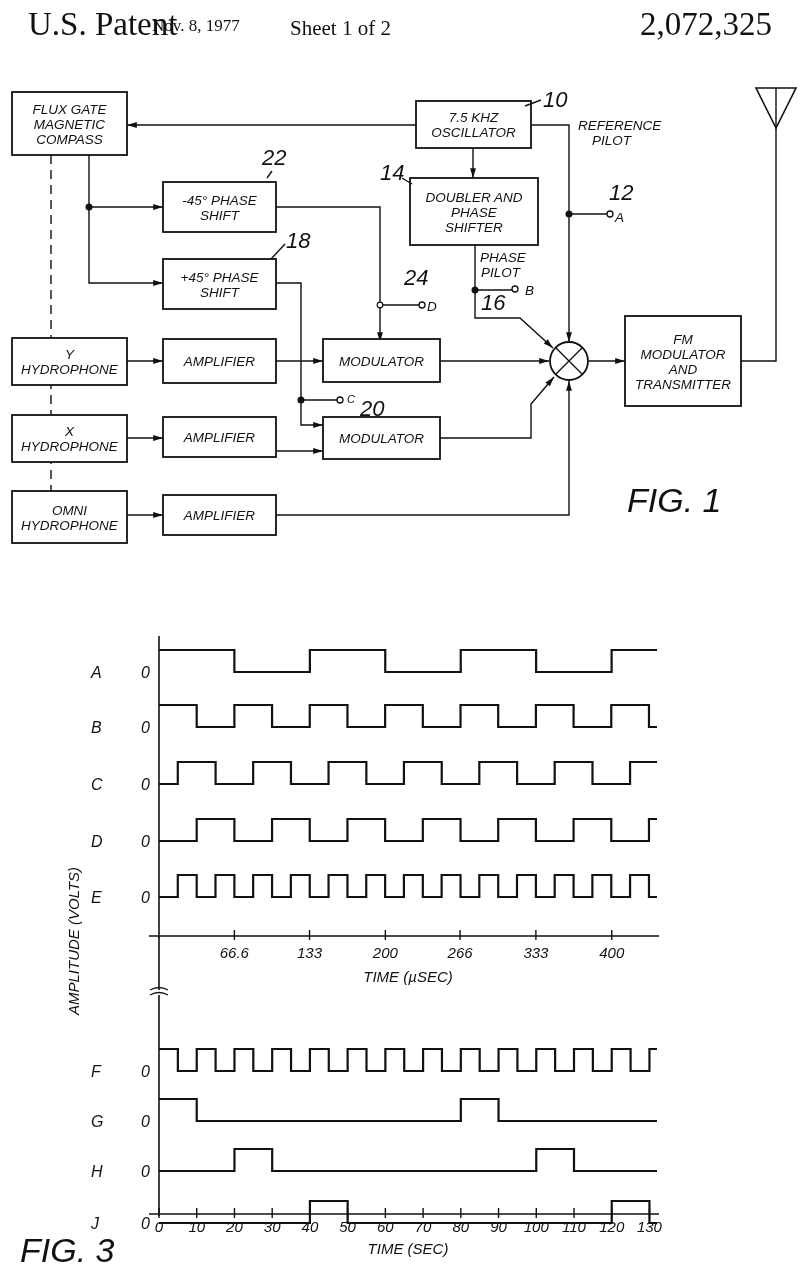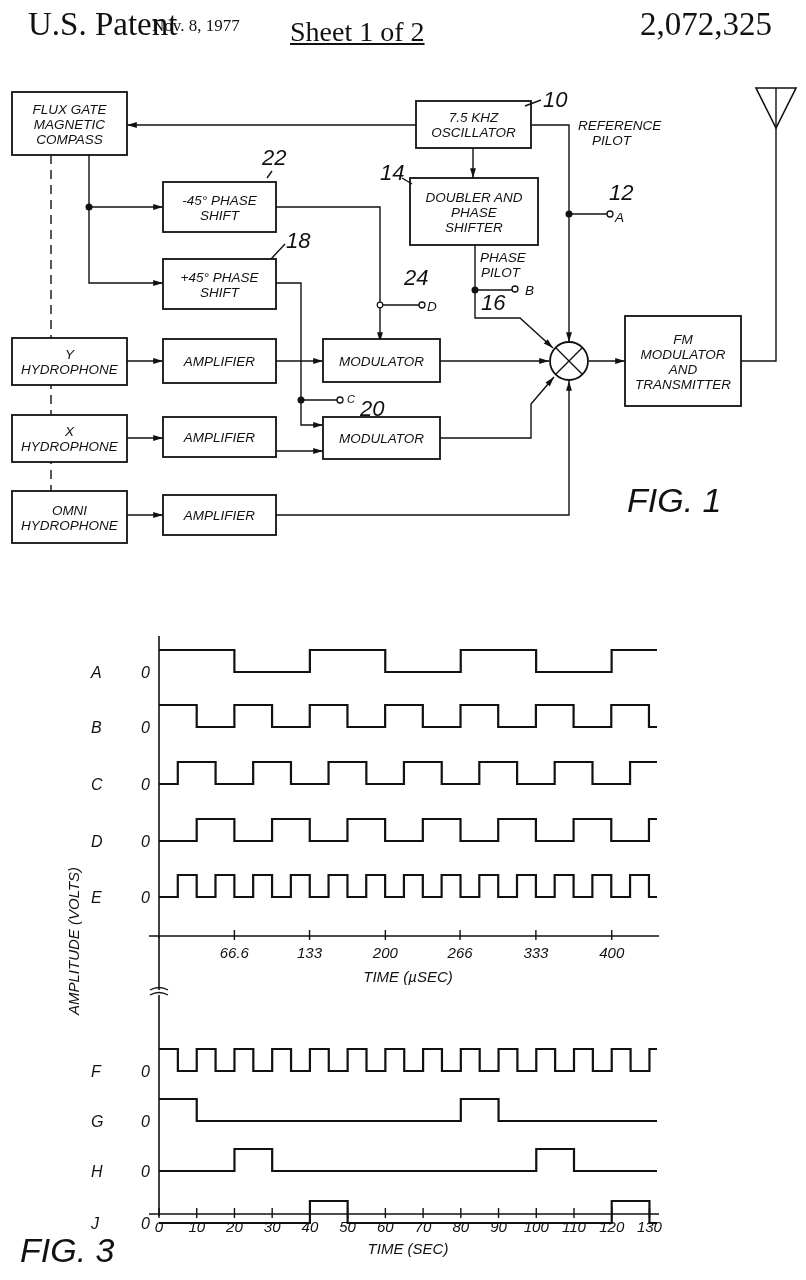--- a/index.html
+++ b/index.html
@@ -1,20 +1,20 @@
 <!DOCTYPE html>
 <html><head>
 <meta charset="utf-8">
 <style>
   html,body{margin:0;padding:0;background:#fff;}
   body{width:806px;height:1280px;position:relative;overflow:hidden;font-family:"Liberation Sans",sans-serif;color:#111;}
   .hdr{position:absolute;top:8px;font-family:"Liberation Serif",serif;color:#111;white-space:nowrap;}
   #h-title{left:28px;font-size:33px;top:6px;}
   #h-date{left:152px;font-size:17px;top:16px;}
-  #h-sheet{left:290px;font-size:28px;top:16px;text-decoration:underline;}
+  #h-sheet{left:290px;font-size:21px;top:16px;}
   #h-num{left:415px;font-size:33px;top:6px;}
   svg{position:absolute;left:0;top:0;}
   .box{fill:#fff;stroke:#111;stroke-width:1.8;}
   .wire{fill:none;stroke:#111;stroke-width:1.4;}
   .dash{fill:none;stroke:#111;stroke-width:1.4;stroke-dasharray:9 6;}
   .lbl{font-family:"Liberation Sans",sans-serif;font-style:italic;font-size:13.5px;fill:#111;}
   .ref{font-family:"Liberation Sans",sans-serif;font-style:italic;font-size:22px;fill:#111;}
   .fig{font-family:"Liberation Sans",sans-serif;font-style:italic;font-size:34px;fill:#111;}
   .wave{fill:none;stroke:#111;stroke-width:2.2;stroke-linejoin:miter;}
   .axis{fill:none;stroke:#111;stroke-width:1.6;}

